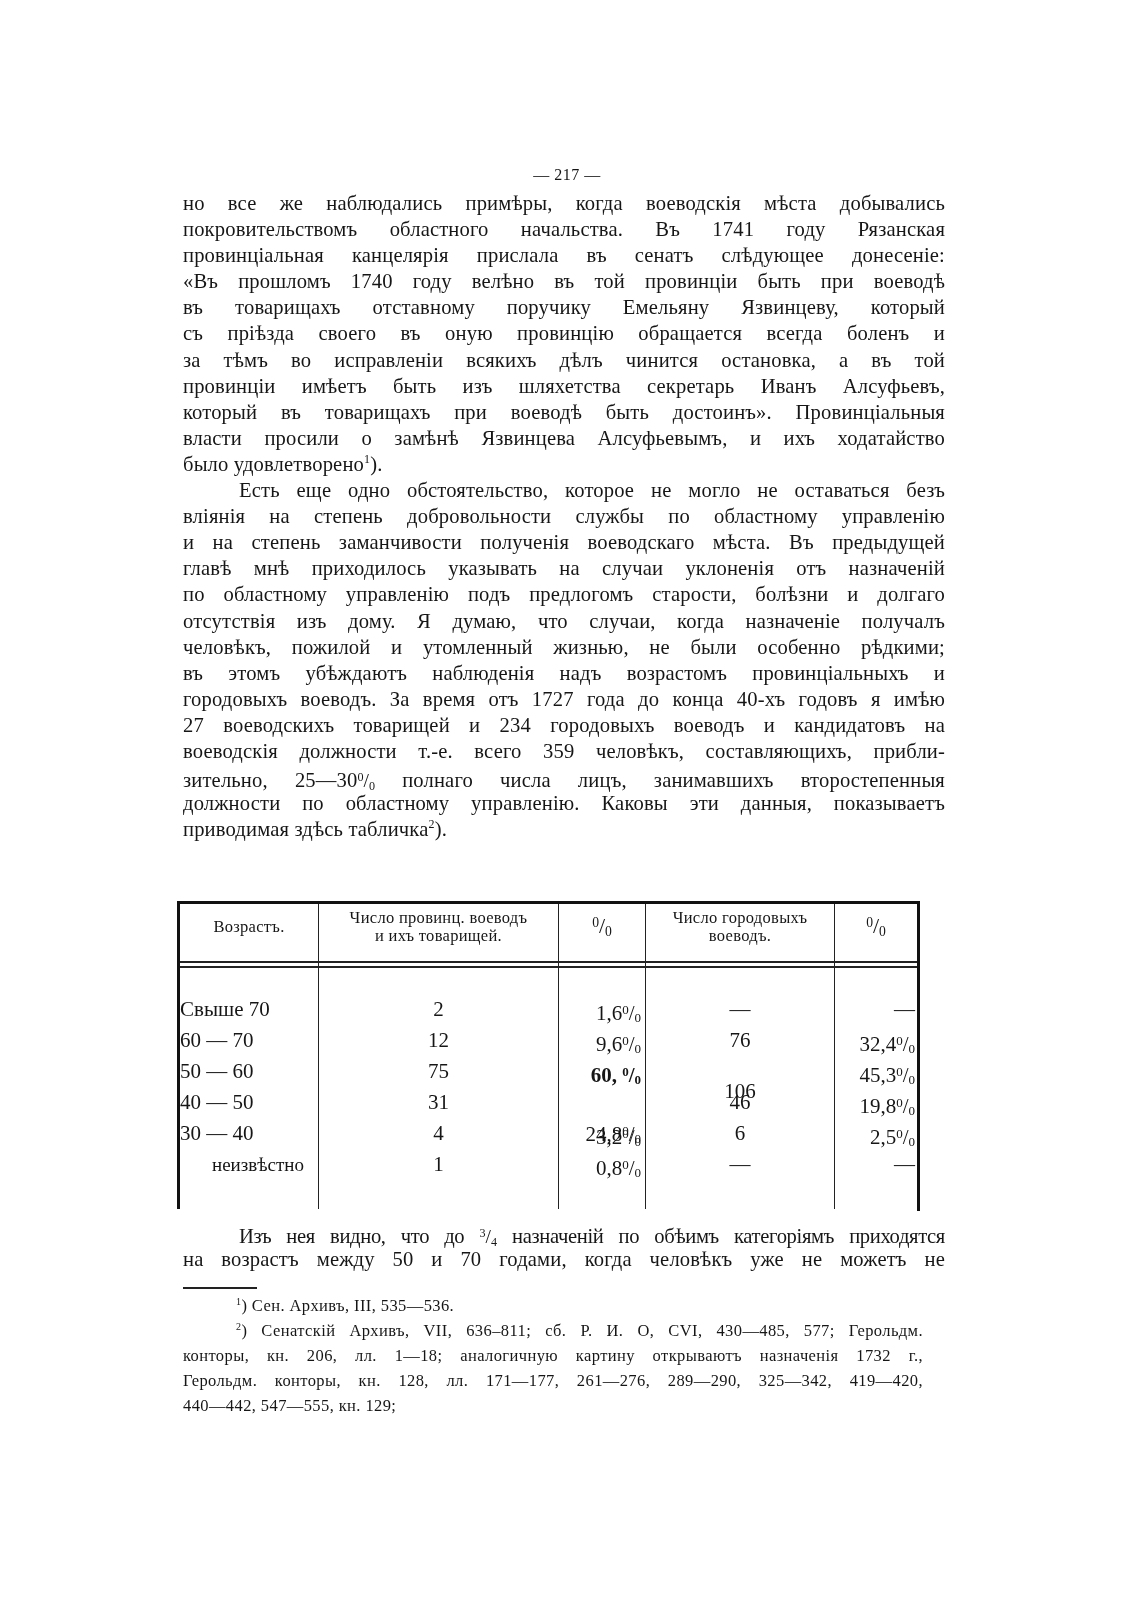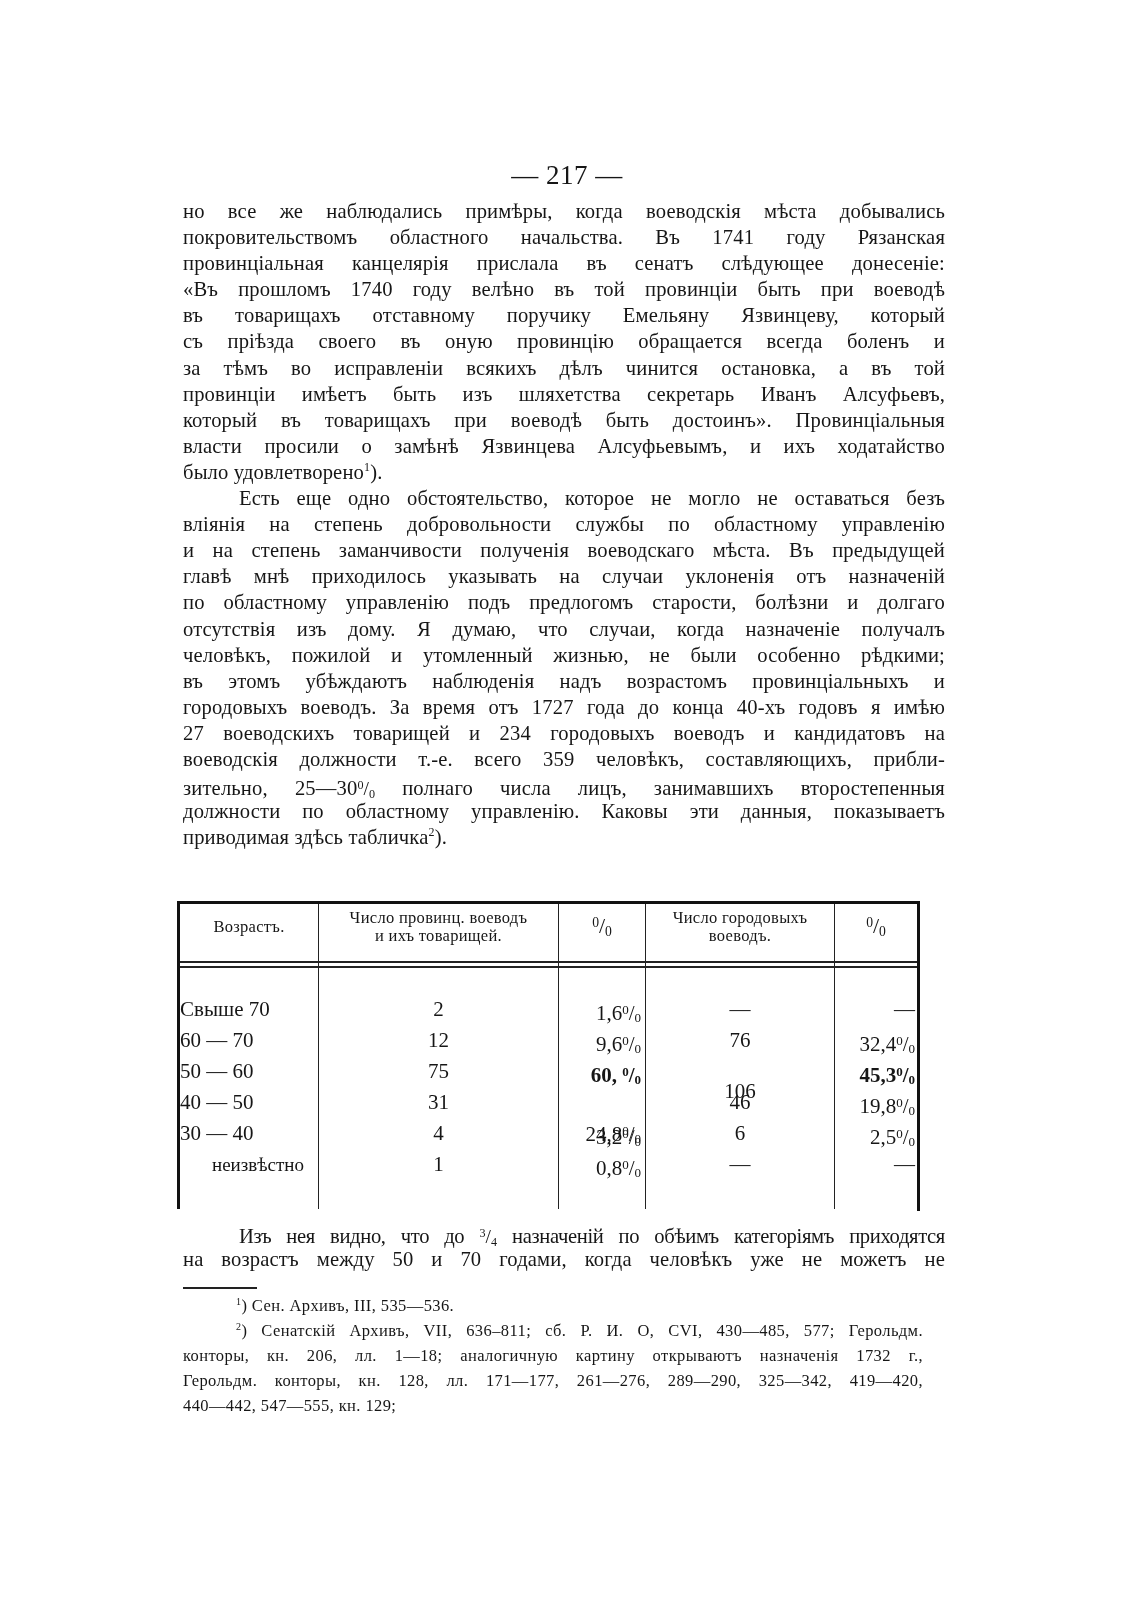--- a/index.html
+++ b/index.html
@@ -16,24 +16,23 @@
       font-family: "Liberation Serif", "DejaVu Serif", serif;
     }
     .page {
       position: absolute;
       left: 183px;
       top: 160px;
       width: 762px;
     }
     .page-number {
       text-align: center;
-      font-size: 27px;
+      font-size: 16px;
       height: 30px;
       line-height: 30px;
-      margin-bottom: 8px;
       letter-spacing: 0.5px;
       padding-left: 6px;
     }
     .para {
       font-size: 20.6px;
       line-height: 26.1px;
       text-align: justify;
       margin: 0;
       letter-spacing: 0.15px;
     }
@@ -281,21 +280,21 @@
         <div class="td center" style="left: 142px; width: 239px; top: 124px;"><span>12</span></div>
         <div class="td right" style="left: 382px; width: 82px; top: 124px;"><span>9,6</span><span class="pct-sign"><span class="o1">0</span>/<span class="o2">0</span></span></div>
         <div class="td center" style="left: 469px; width: 188px; top: 124px;"><span>76</span></div>
         <div class="td right" style="left: 658px; width: 80px; top: 124px;"><span>32,4</span><span class="pct-sign"><span class="o1">0</span>/<span class="o2">0</span></span></div>
       </div>
       <div>
         <div class="td age" style="left: 3px; width: 121px; top: 155px;"><span>50 — 60</span></div>
         <div class="td center" style="left: 142px; width: 239px; top: 155px;"><span>75</span></div>
         <div class="td right" style="left: 382px; width: 82px; top: 155px; font-weight: bold;"><span>60, </span><span class="pct-sign"><span class="o1">0</span>/<span class="o2">0</span></span></div>
         <div class="td center" style="left: 469px; width: 188px; top: 155px; margin-top: 20px;"><span>106</span></div>
-        <div class="td right" style="left: 658px; width: 80px; top: 155px; font-weight: bold;"><span>45,3</span><span class="pct-sign"><span class="o1">0</span>/<span class="o2">0</span></span></div>
+        <div class="td right" style="left: 658px; width: 80px; top: 155px;"><span>45,3</span><span class="pct-sign"><span class="o1">0</span>/<span class="o2">0</span></span></div>
       </div>
       <div>
         <div class="td age" style="left: 3px; width: 121px; top: 186px;"><span>40 — 50</span></div>
         <div class="td center" style="left: 142px; width: 239px; top: 186px;"><span>31</span></div>
         <div class="td right" style="left: 382px; width: 82px; top: 186px; margin-top: 28px;"><span>24,8</span><span class="pct-sign"><span class="o1">0</span>/<span class="o2">0</span></span></div>
         <div class="td center" style="left: 469px; width: 188px; top: 186px;"><span>46</span></div>
         <div class="td right" style="left: 658px; width: 80px; top: 186px;"><span>19,8</span><span class="pct-sign"><span class="o1">0</span>/<span class="o2">0</span></span></div>
       </div>
       <div>
         <div class="td age" style="left: 3px; width: 121px; top: 217px;"><span>30 — 40</span></div>

